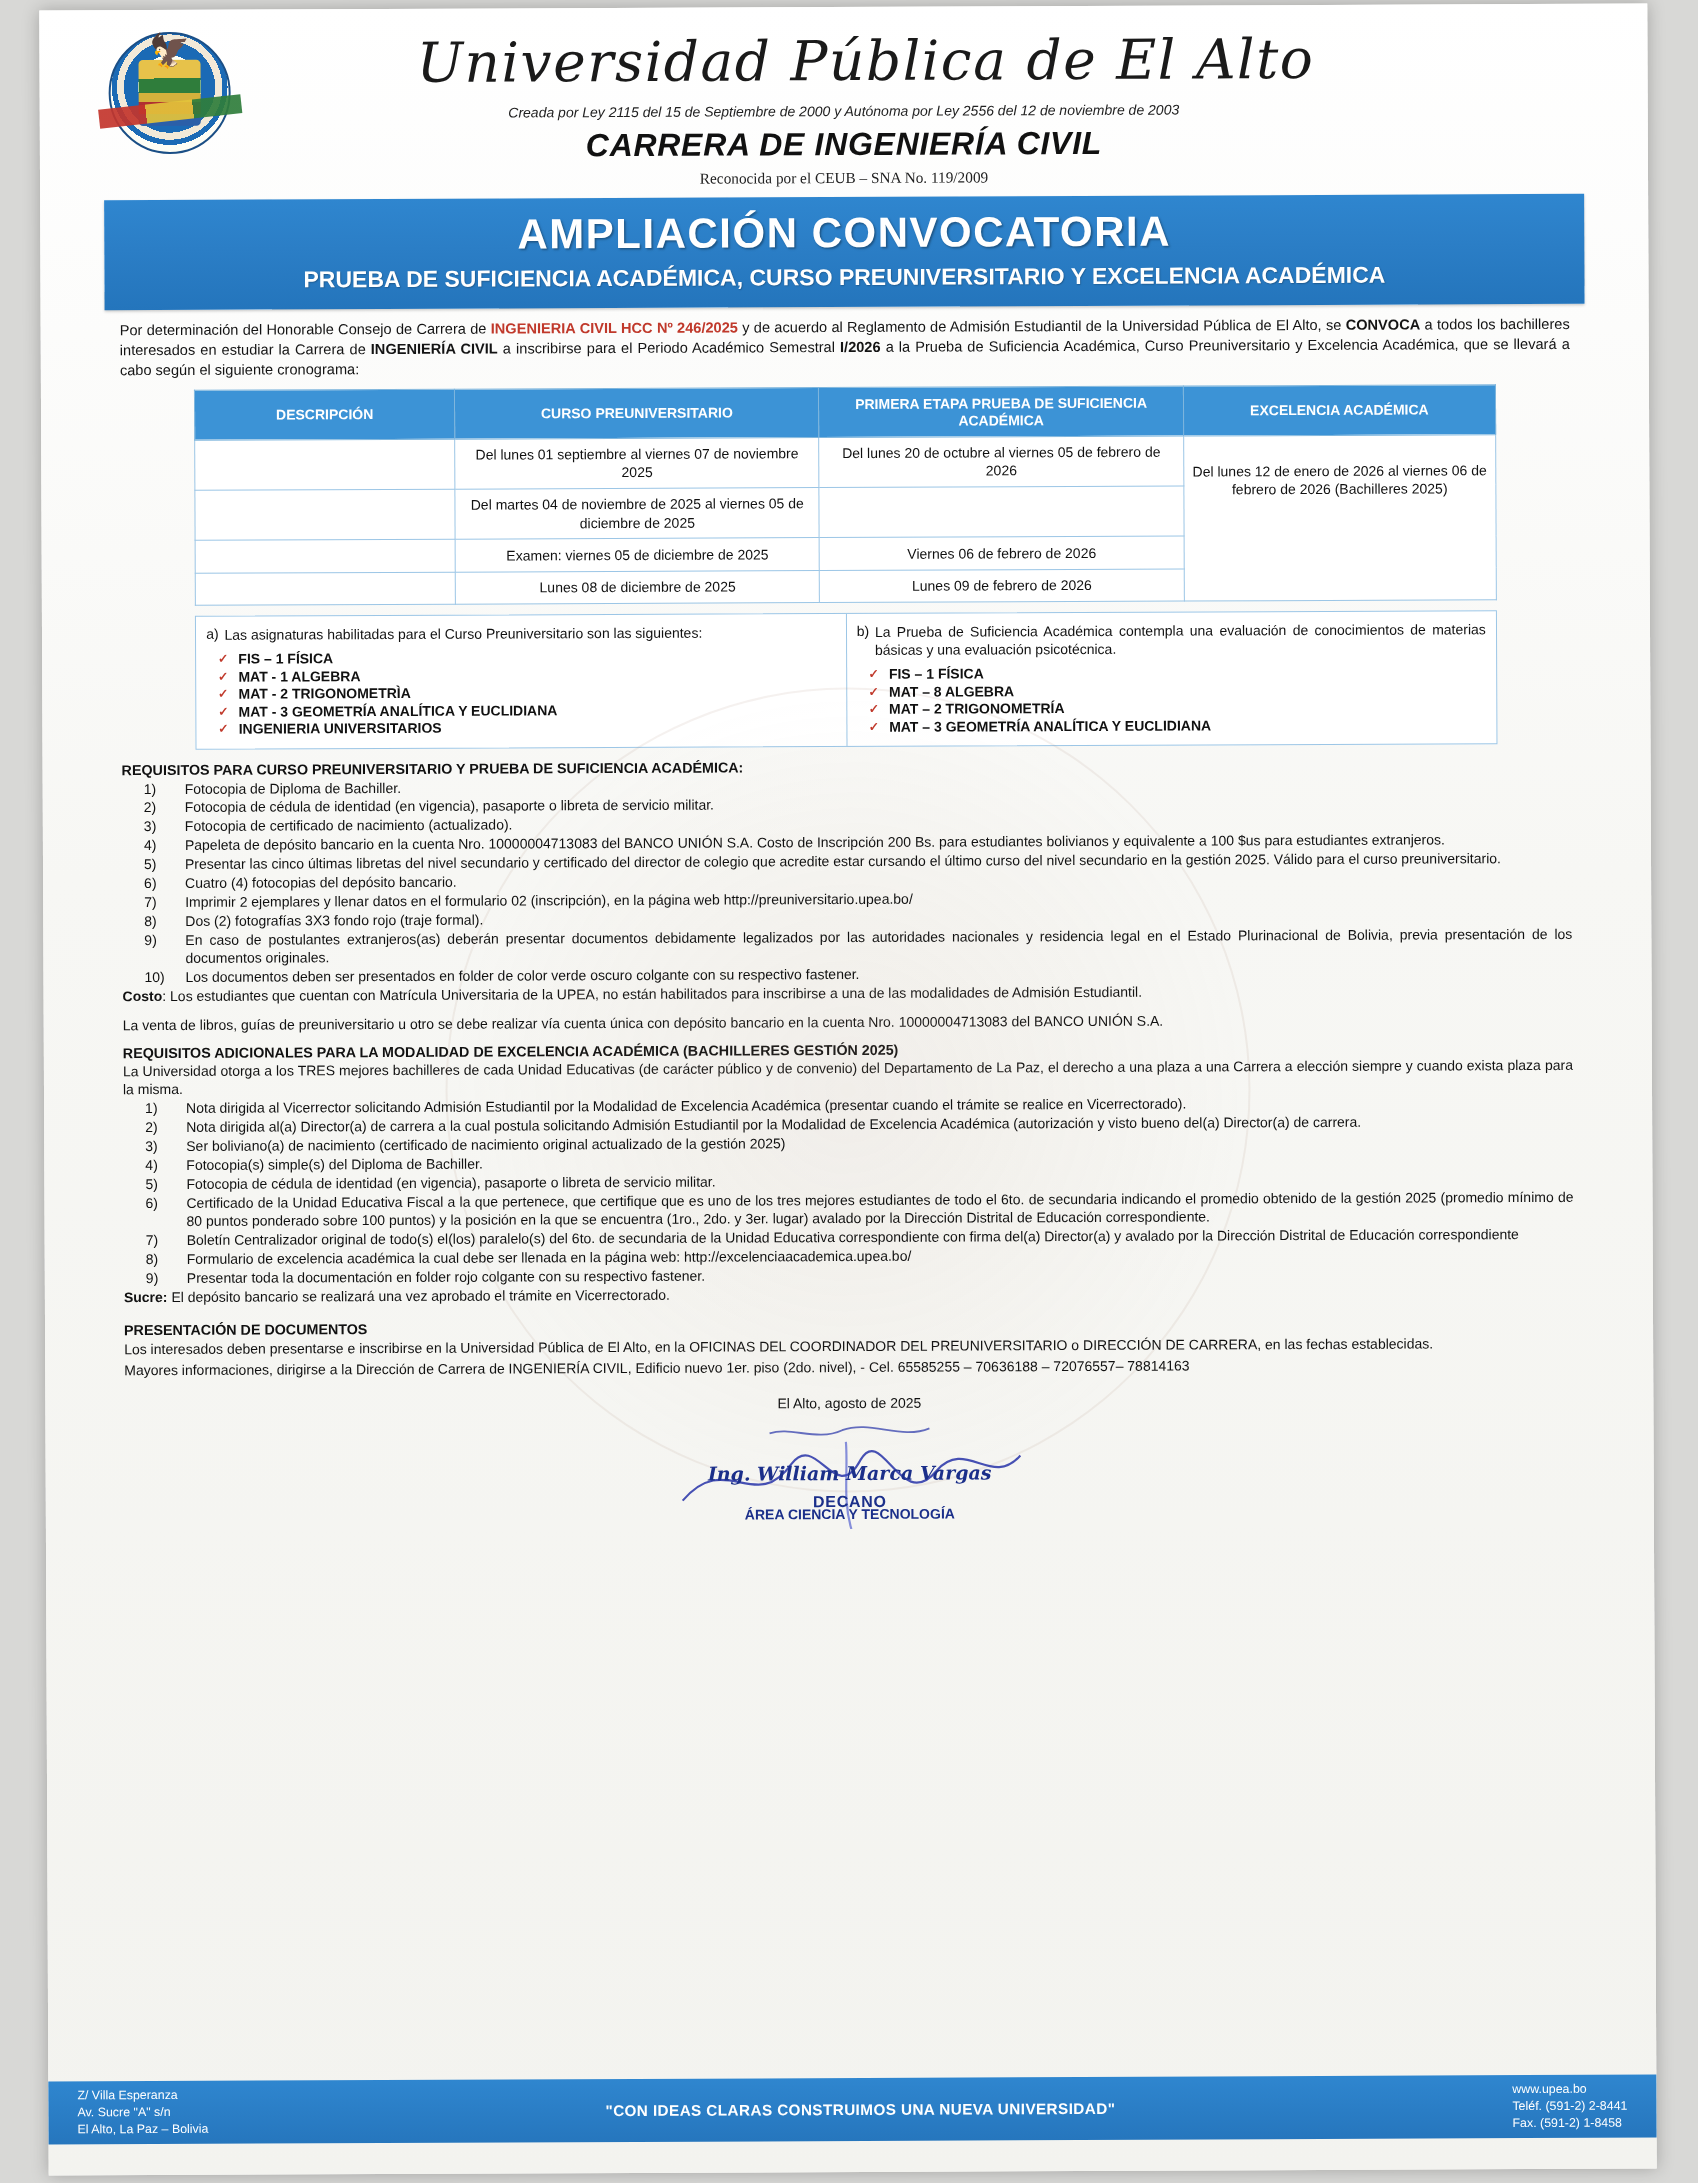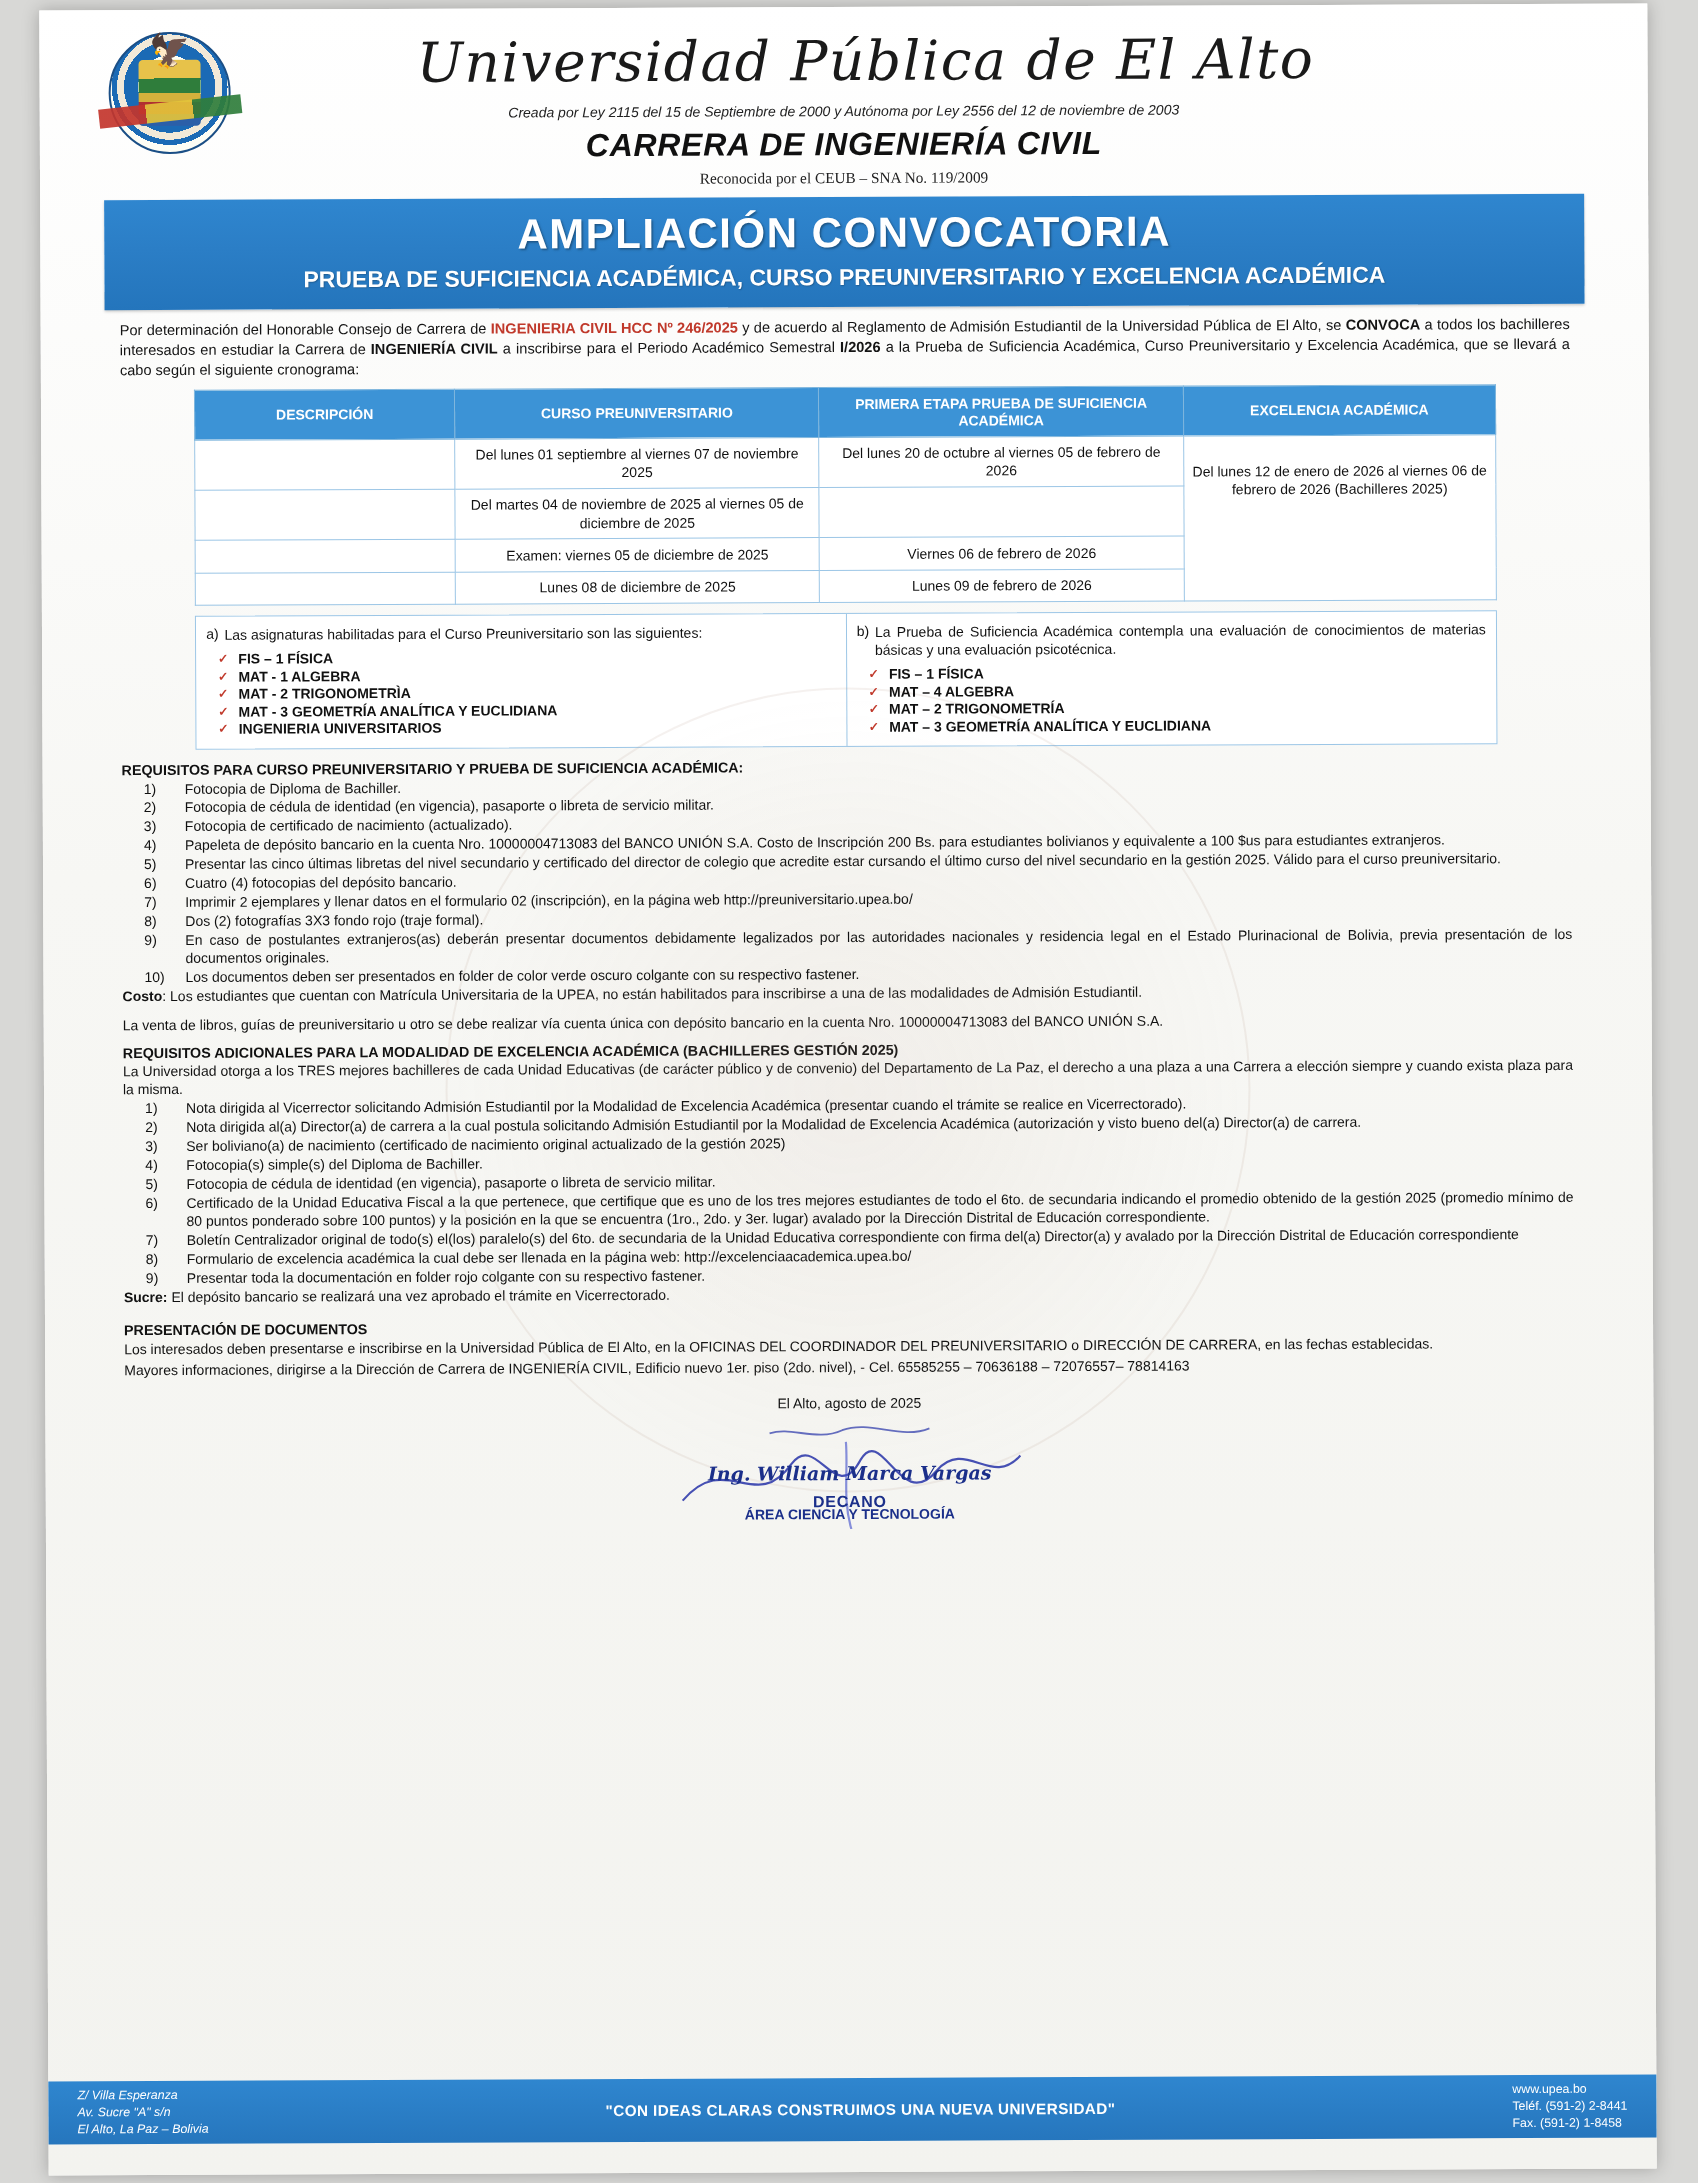--- a/index.html
+++ b/index.html
@@ -163,21 +163,21 @@
     position:absolute;left:50%;top:111px;transform:translateX(-50%);
     font-size:14px;font-weight:bold;color:#1b2f8a;white-space:nowrap;
   }
   
   .footer{
     position:absolute;left:0;right:0;bottom:31px;height:63px;
     background:linear-gradient(180deg,#2f86cf 0%, #2676bd 100%);
     color:#fff;display:flex;align-items:center;justify-content:space-between;
     padding:0 29px;font-size:12.4px;
   }
-  .footer .left{font-style:italic;line-height:1.35;}
+  .footer .left{line-height:1.35;}
   .footer .center{font-weight:bold;font-size:15.3px;letter-spacing:0.4px;}
   .footer .right{line-height:1.35;}
 </style>
 </head>
 <body>
 
 <div class="page">
 <div class="sheet">
   <div class="watermark"></div>
 
@@ -254,21 +254,21 @@
         <li><span class="chk">✓</span><span>INGENIERIA UNIVERSITARIOS</span></li>
       </ul>
     </div>
     <div class="col">
       <div class="lead">
         <span>b)</span>
         <p>La Prueba de Suficiencia Académica contempla una evaluación de conocimientos de materias básicas y una evaluación psicotécnica.</p>
       </div>
       <ul>
         <li><span class="chk">✓</span><span>FIS – 1 FÍSICA</span></li>
-        <li><span class="chk">✓</span><span>MAT – 4 ALGEBRA</span></li>
+        <li><span class="chk">✓</span><span>MAT – 8 ALGEBRA</span></li>
         <li><span class="chk">✓</span><span>MAT – 2 TRIGONOMETRÍA</span></li>
         <li><span class="chk">✓</span><span>MAT – 3 GEOMETRÍA ANALÍTICA Y EUCLIDIANA</span></li>
       </ul>
     </div>
   </div>
 
   <div class="body">
 
     <div class="secthead">REQUISITOS PARA CURSO PREUNIVERSITARIO Y PRUEBA DE SUFICIENCIA ACADÉMICA:</div>
     <ol class="req">

